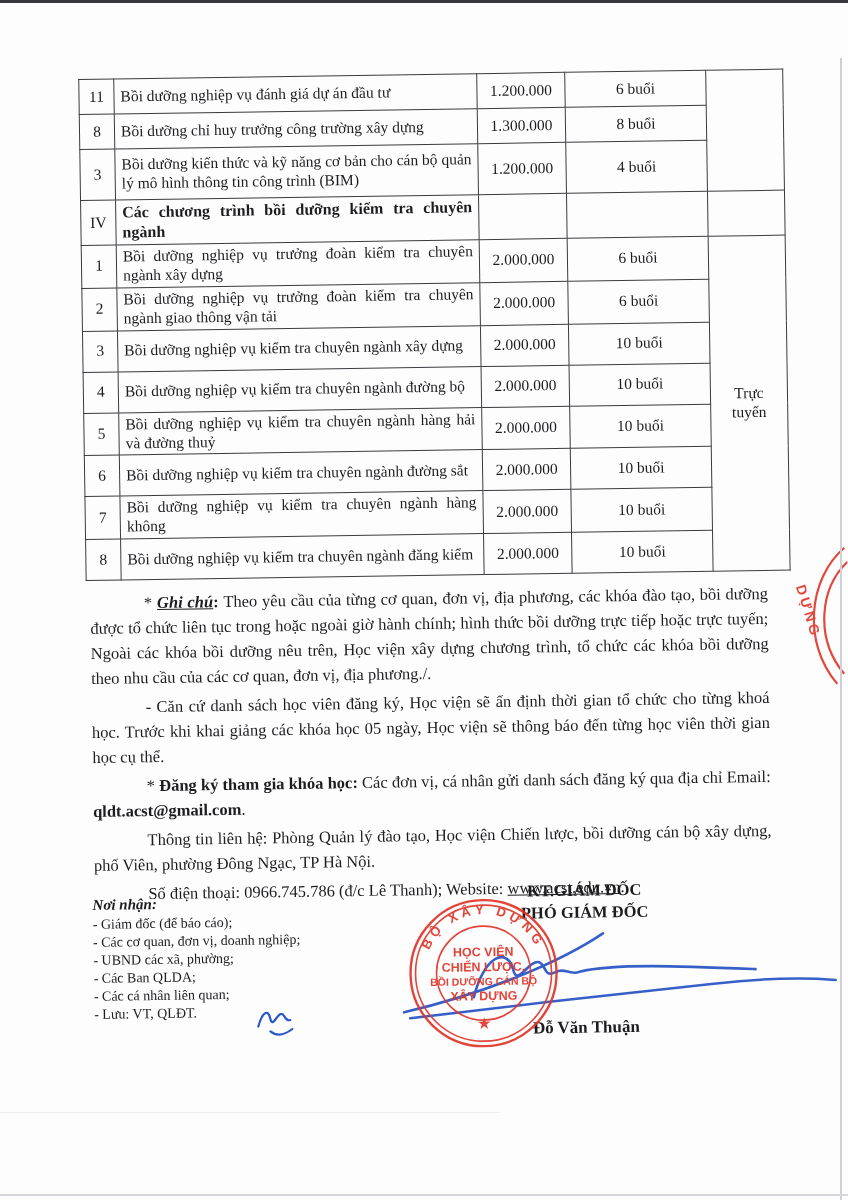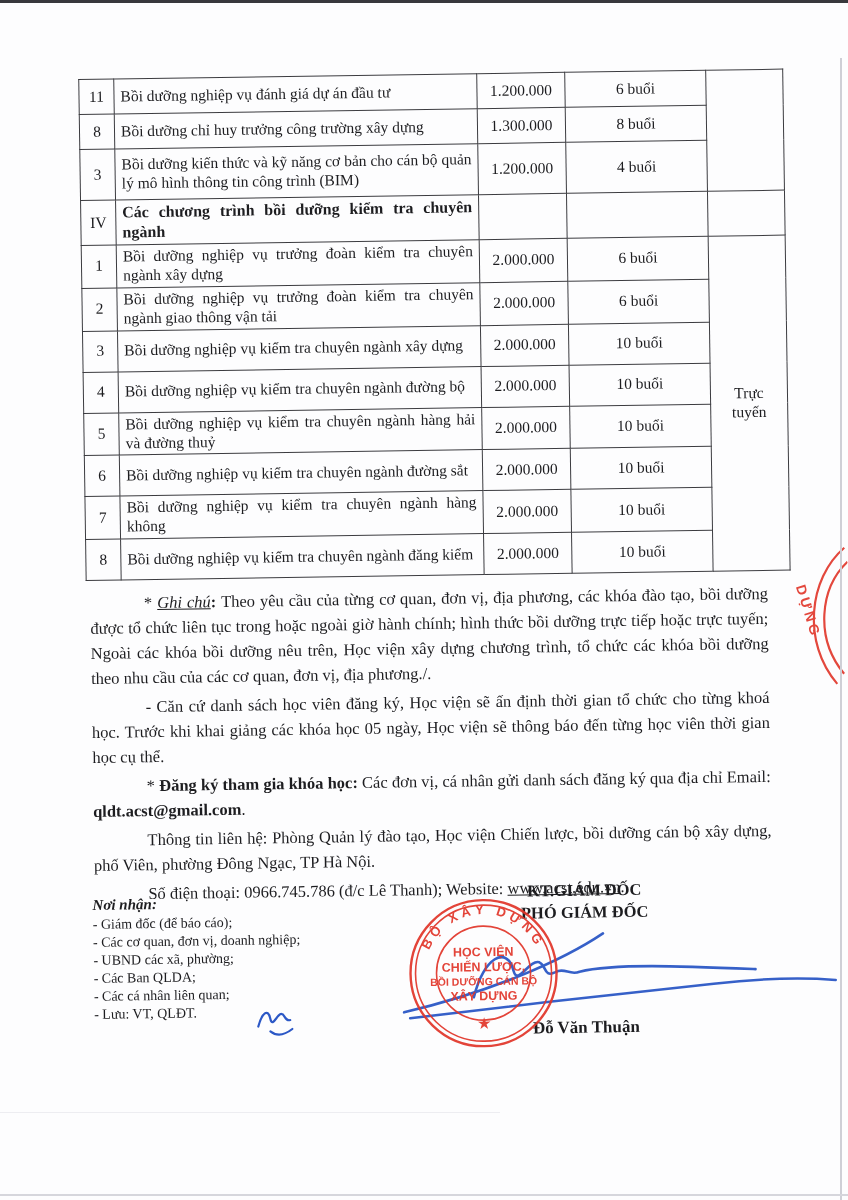--- a/index.html
+++ b/index.html
@@ -32,21 +32,21 @@
   table.courses tr:nth-child(1) td,
   table.courses tr:nth-child(2) td{height:30px;}
   table.courses tr:nth-child(3) td{height:46px;}
   table.courses tr:nth-child(4) td{height:40px;}
   table.courses tr:nth-child(n+5) td{height:36px;}
 
   
   .notes{margin:10px 80px 0 90px;font-size:16.5px;line-height:25px;}
   .notes p{margin:4px 0 0 0;text-align:justify;text-indent:54px;}
   .bold{font-weight:bold;}
-  .bi-u{font-weight:normal;font-style:italic;text-decoration:underline;}
+  .bi-u{font-weight:bold;font-style:italic;text-decoration:underline;}
   .u{text-decoration:underline;}
 
   
   .recipients{position:absolute;left:88px;top:891px;font-size:14px;line-height:18px;width:320px;}
   .recipients-title{font-weight:bold;font-style:italic;font-size:15px;margin:0 0 2px 0;}
   ul.recipients-list{list-style:none;margin:0;padding:0;}
   .sign-titles{position:absolute;left:440px;top:882px;width:280px;text-align:center;
     font-weight:bold;font-size:16.5px;line-height:1.35;}
   .signer-name{position:absolute;left:440px;top:1020px;width:280px;text-align:center;
     font-weight:bold;font-size:17px;}

